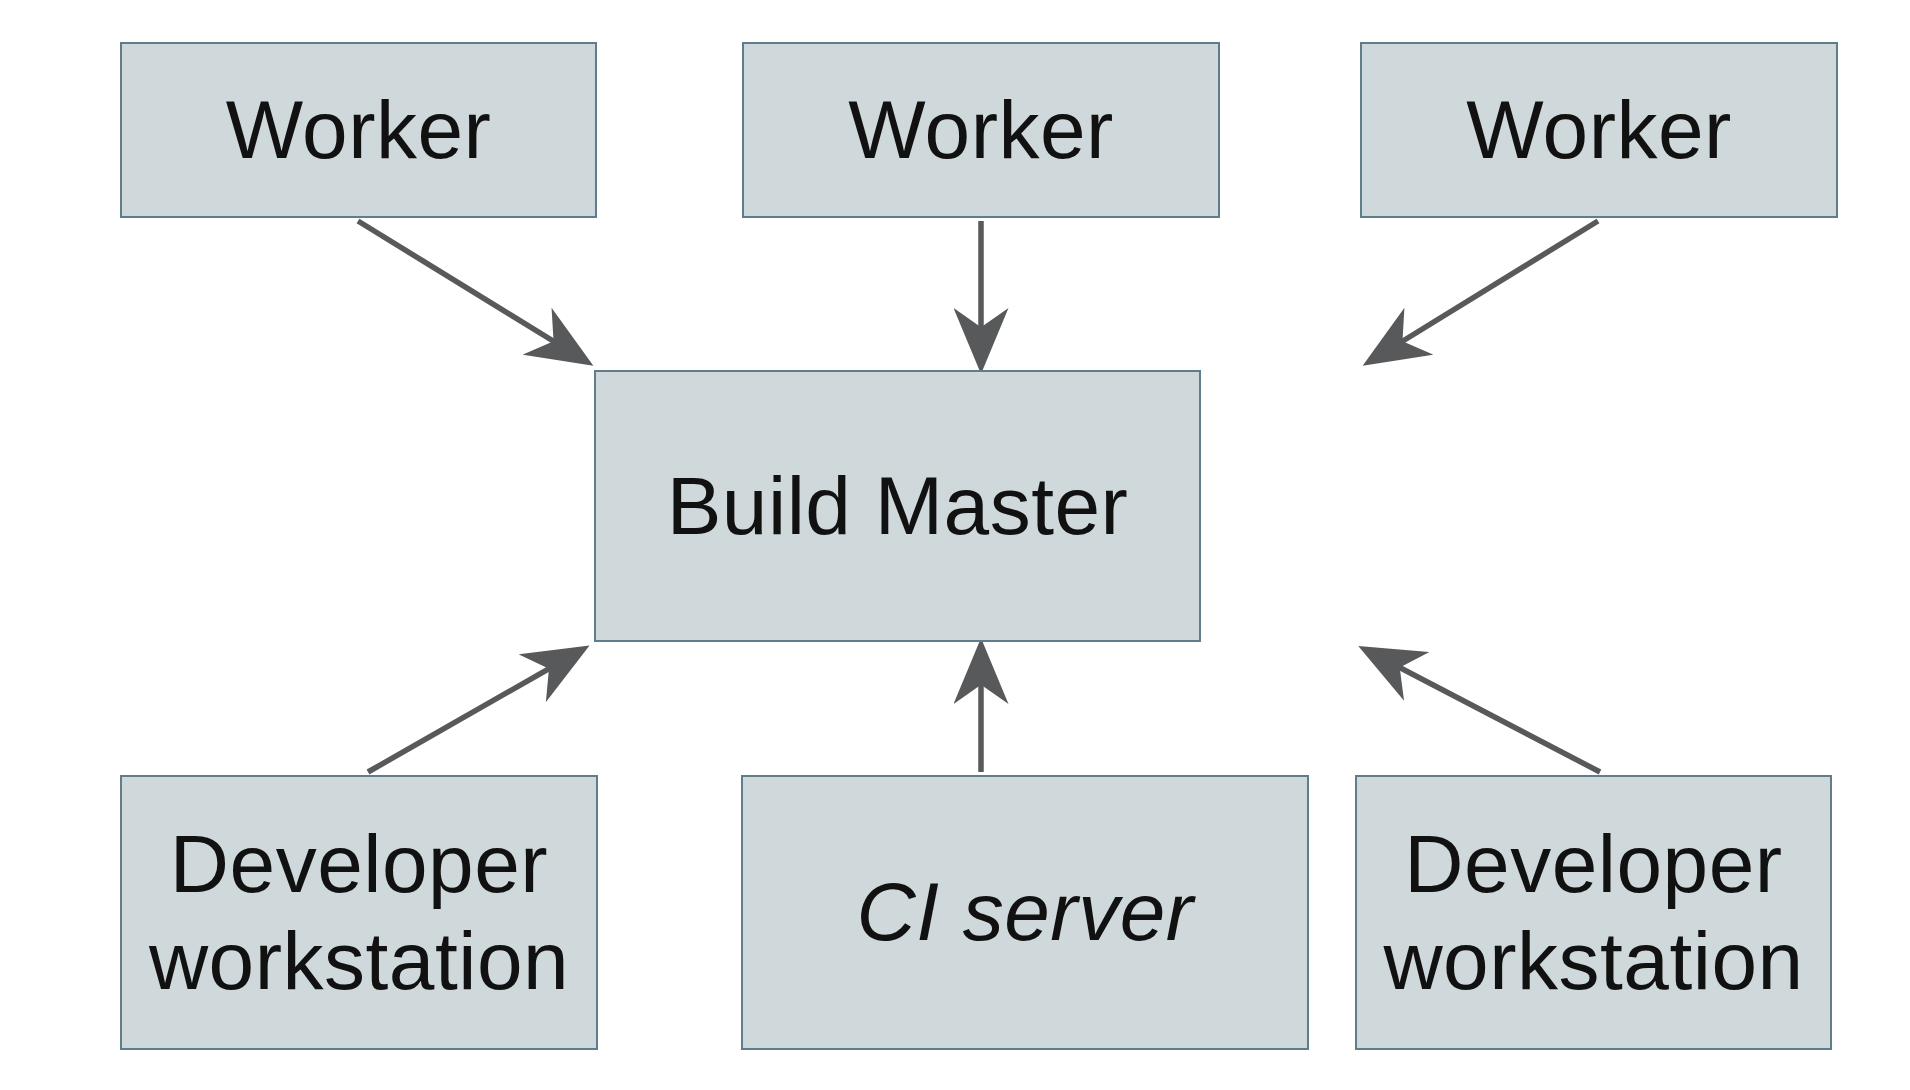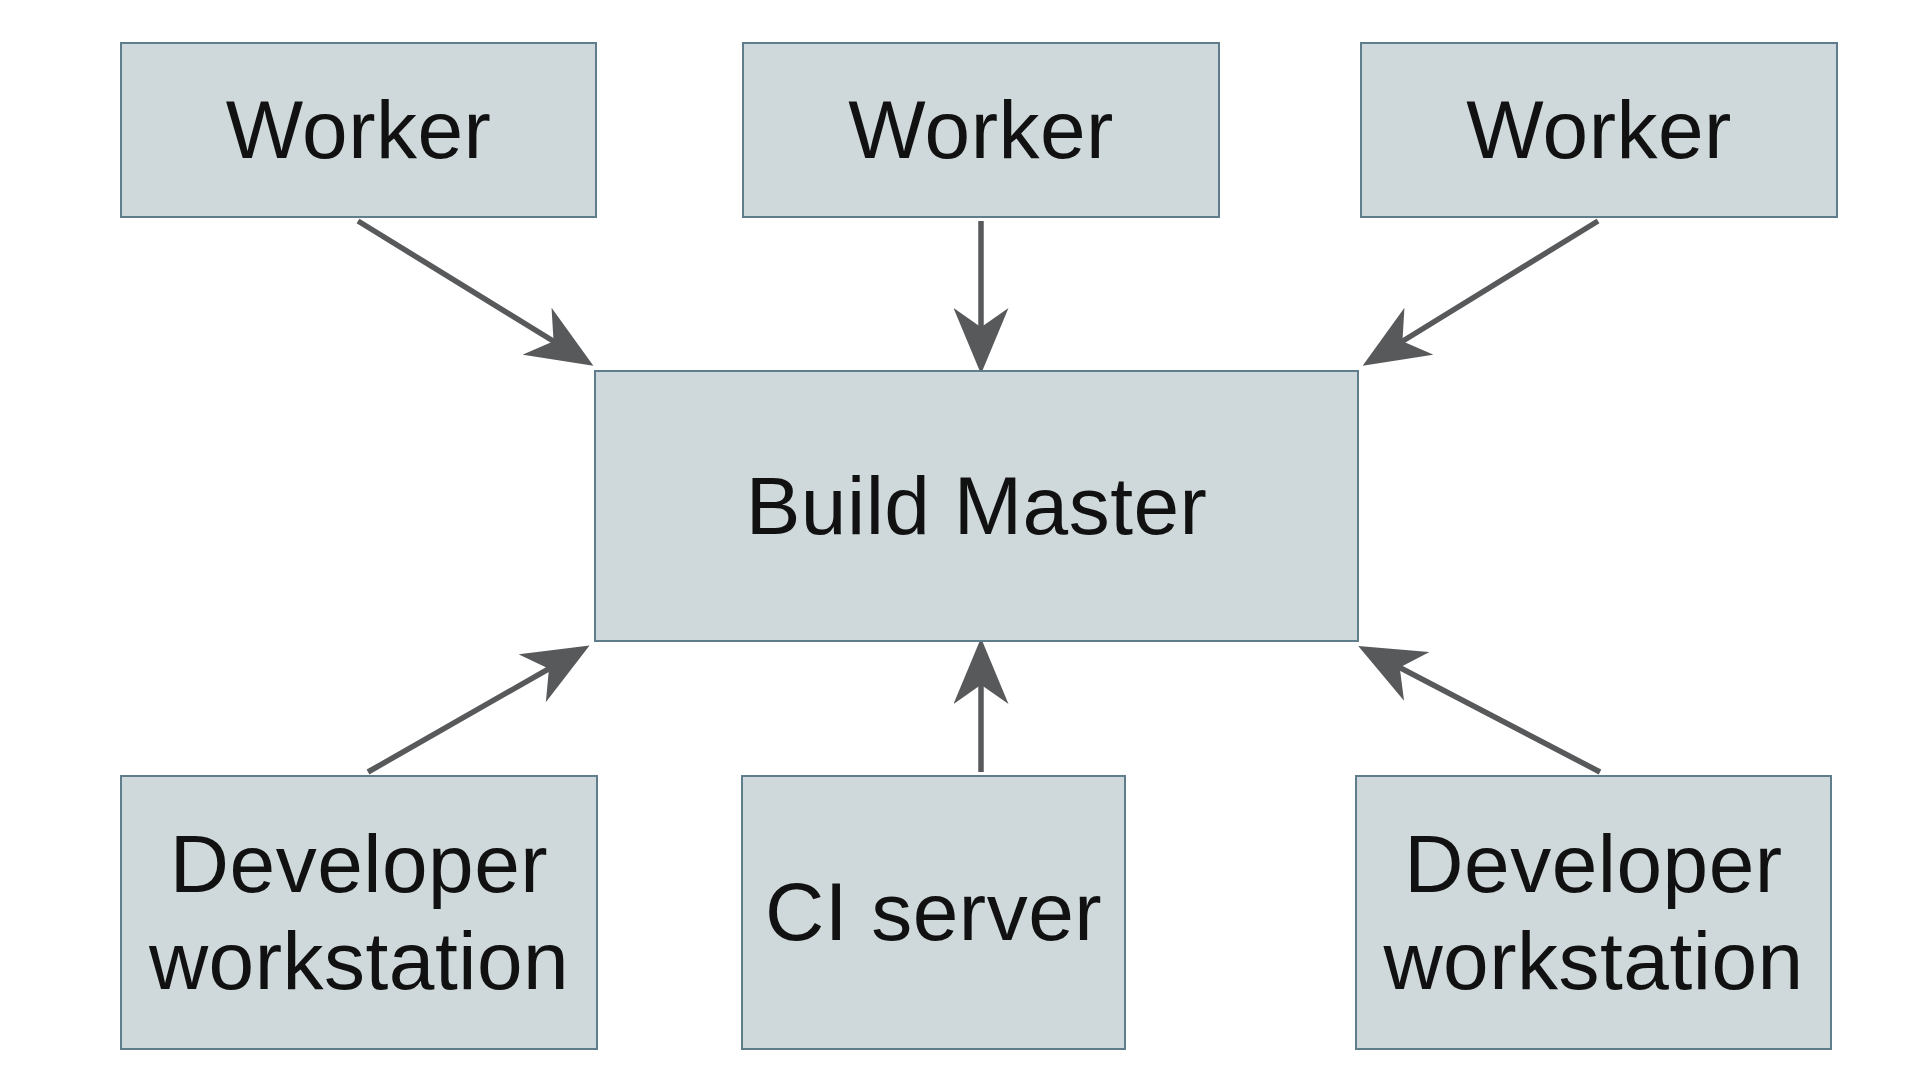--- a/index.html
+++ b/index.html
@@ -33,23 +33,23 @@
     border: 2.5px solid var(--node-border);
     color: var(--text);
     font-size: 82px;
     line-height: 1.18;
     letter-spacing: 0.5px;
   }
   .node .node-label { padding: 0 10px; }
   #worker-left   { left: 120px;  top: 42px;  width: 477px; height: 176px; }
   #worker-middle { left: 742px;  top: 42px;  width: 478px; height: 176px; }
   #worker-right  { left: 1360px; top: 42px;  width: 478px; height: 176px; }
-  #build-master  { left: 594px;  top: 370px; width: 765px; height: 272px; }
+  #build-master  { left: 594px;  top: 370px; width: 607px; height: 272px; }
   #dev-left      { left: 120px;  top: 775px; width: 478px; height: 275px; }
-  #ci-server     { left: 741px;  top: 775px; width: 385px; height: 275px; }
+  #ci-server     { left: 741px;  top: 775px; width: 568px; height: 275px; font-style: italic; }
   #dev-right     { left: 1355px; top: 775px; width: 477px; height: 275px; }
 
   #edges-layer {
     position: absolute;
     left: 0; top: 0;
     width: 1910px;
     height: 1090px;
     pointer-events: none;
   }
   #edges-layer .edge {

